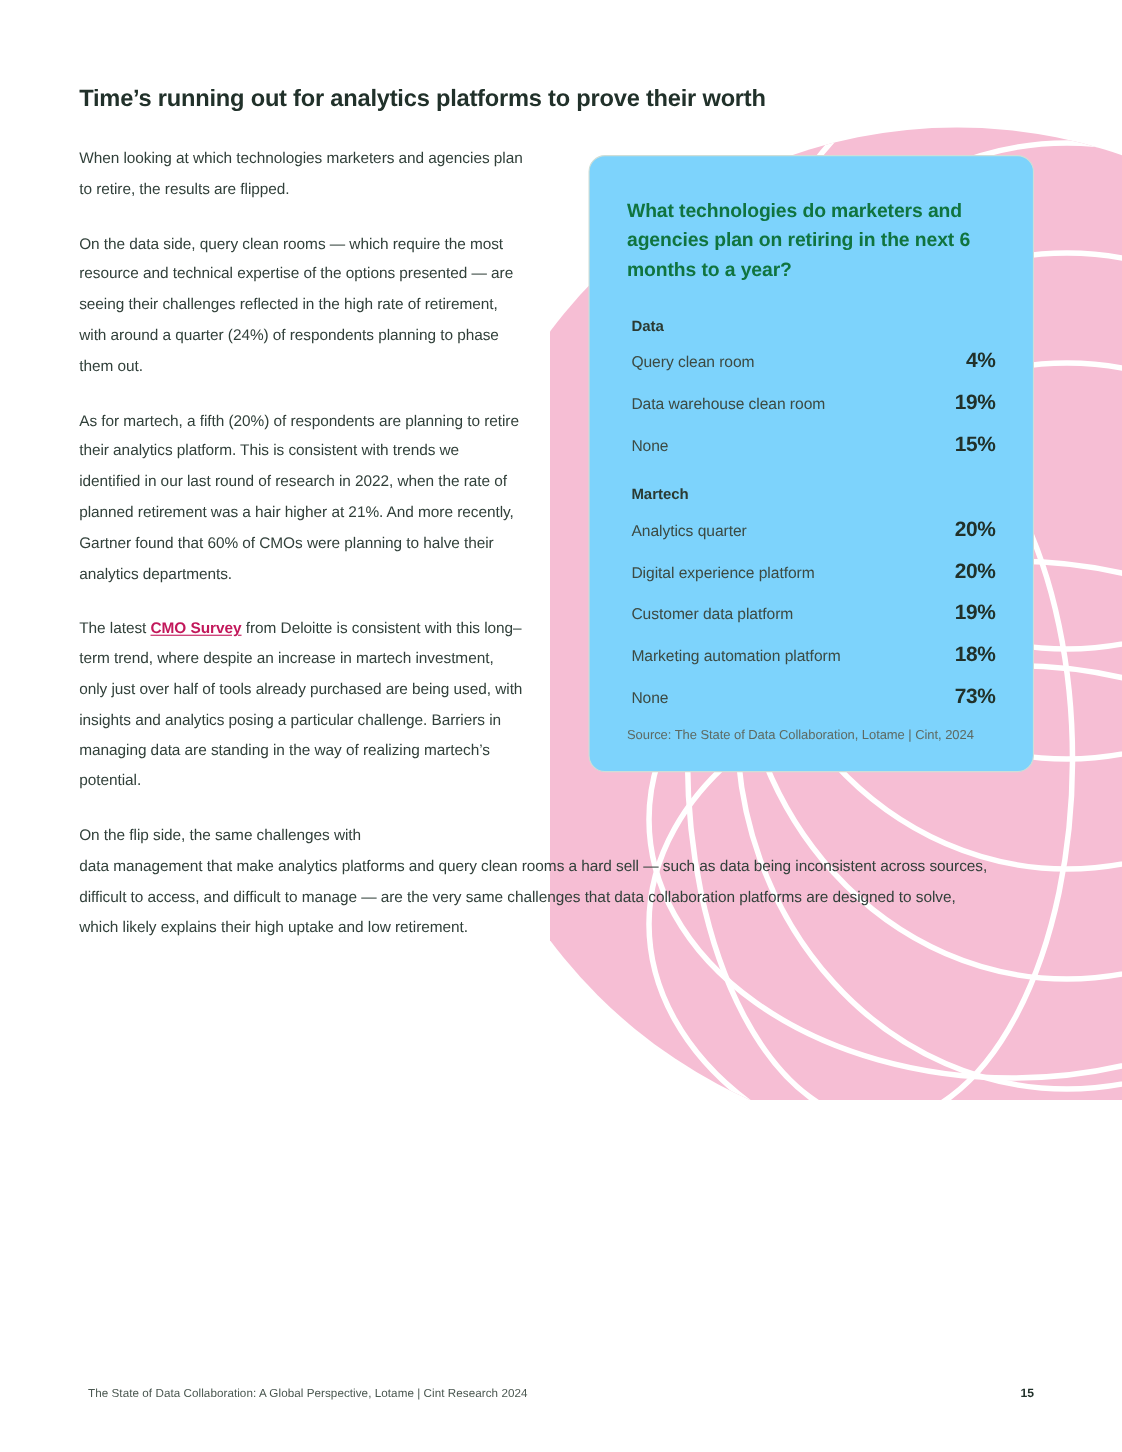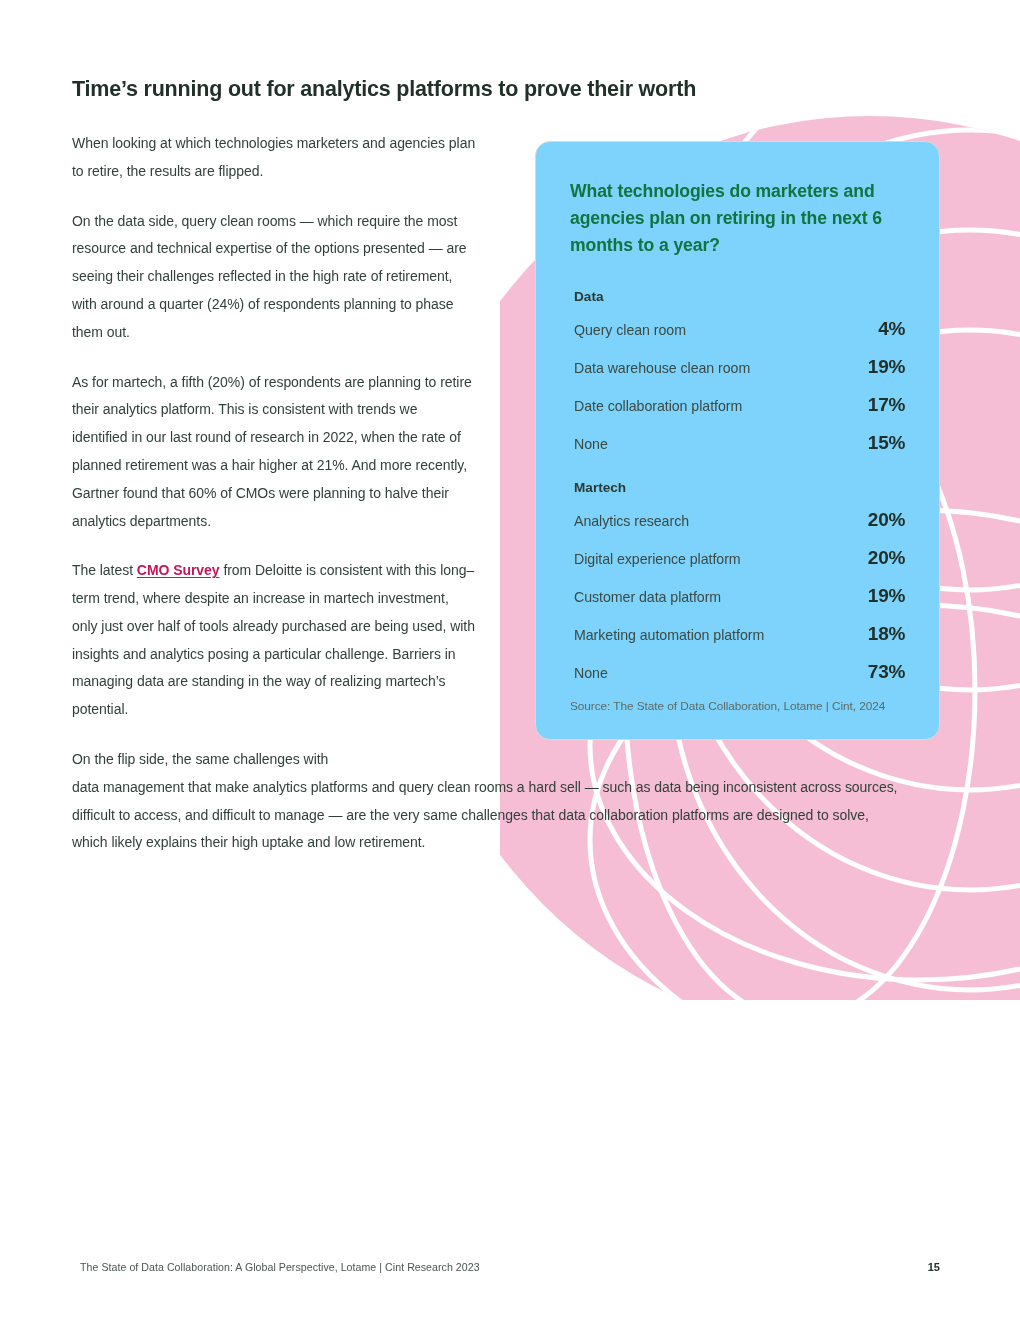--- a/index.html
+++ b/index.html
@@ -214,35 +214,31 @@
       <div class="group-label">Data</div>
       <div class="stat-row">
         <span class="stat-label">Query clean room</span>
         <span class="stat-value">4%</span>
       </div>
       <div class="stat-row">
         <span class="stat-label">Data warehouse clean room</span>
         <span class="stat-value">19%</span>
       </div>
       <div class="stat-row">
-        <span class="stat-label">Date collaboration platform</span>
-        <span class="stat-value">17%</span>
-      </div>
-      <div class="stat-row">
         <span class="stat-label">None</span>
         <span class="stat-value">15%</span>
       </div>
     </div>
 
     <div class="group-gap"></div>
 
     <div>
       <div class="group-label">Martech</div>
       <div class="stat-row">
-        <span class="stat-label">Analytics research</span>
+        <span class="stat-label">Analytics quarter</span>
         <span class="stat-value">20%</span>
       </div>
       <div class="stat-row">
         <span class="stat-label">Digital experience platform</span>
         <span class="stat-value">20%</span>
       </div>
       <div class="stat-row">
         <span class="stat-label">Customer data platform</span>
         <span class="stat-value">19%</span>
       </div>
@@ -253,17 +249,17 @@
       <div class="stat-row">
         <span class="stat-label">None</span>
         <span class="stat-value">73%</span>
       </div>
     </div>
 
     <div class="card-source">Source: The State of Data Collaboration, Lotame | Cint, 2024</div>
   </div>
 
   <div class="footer">
-    <span class="footer-text">The State of Data Collaboration: A Global Perspective, Lotame | Cint Research 2023</span>
+    <span class="footer-text">The State of Data Collaboration: A Global Perspective, Lotame | Cint Research 2024</span>
     <span class="footer-page">15</span>
   </div>
 
 </div>
 
 </body></html>

